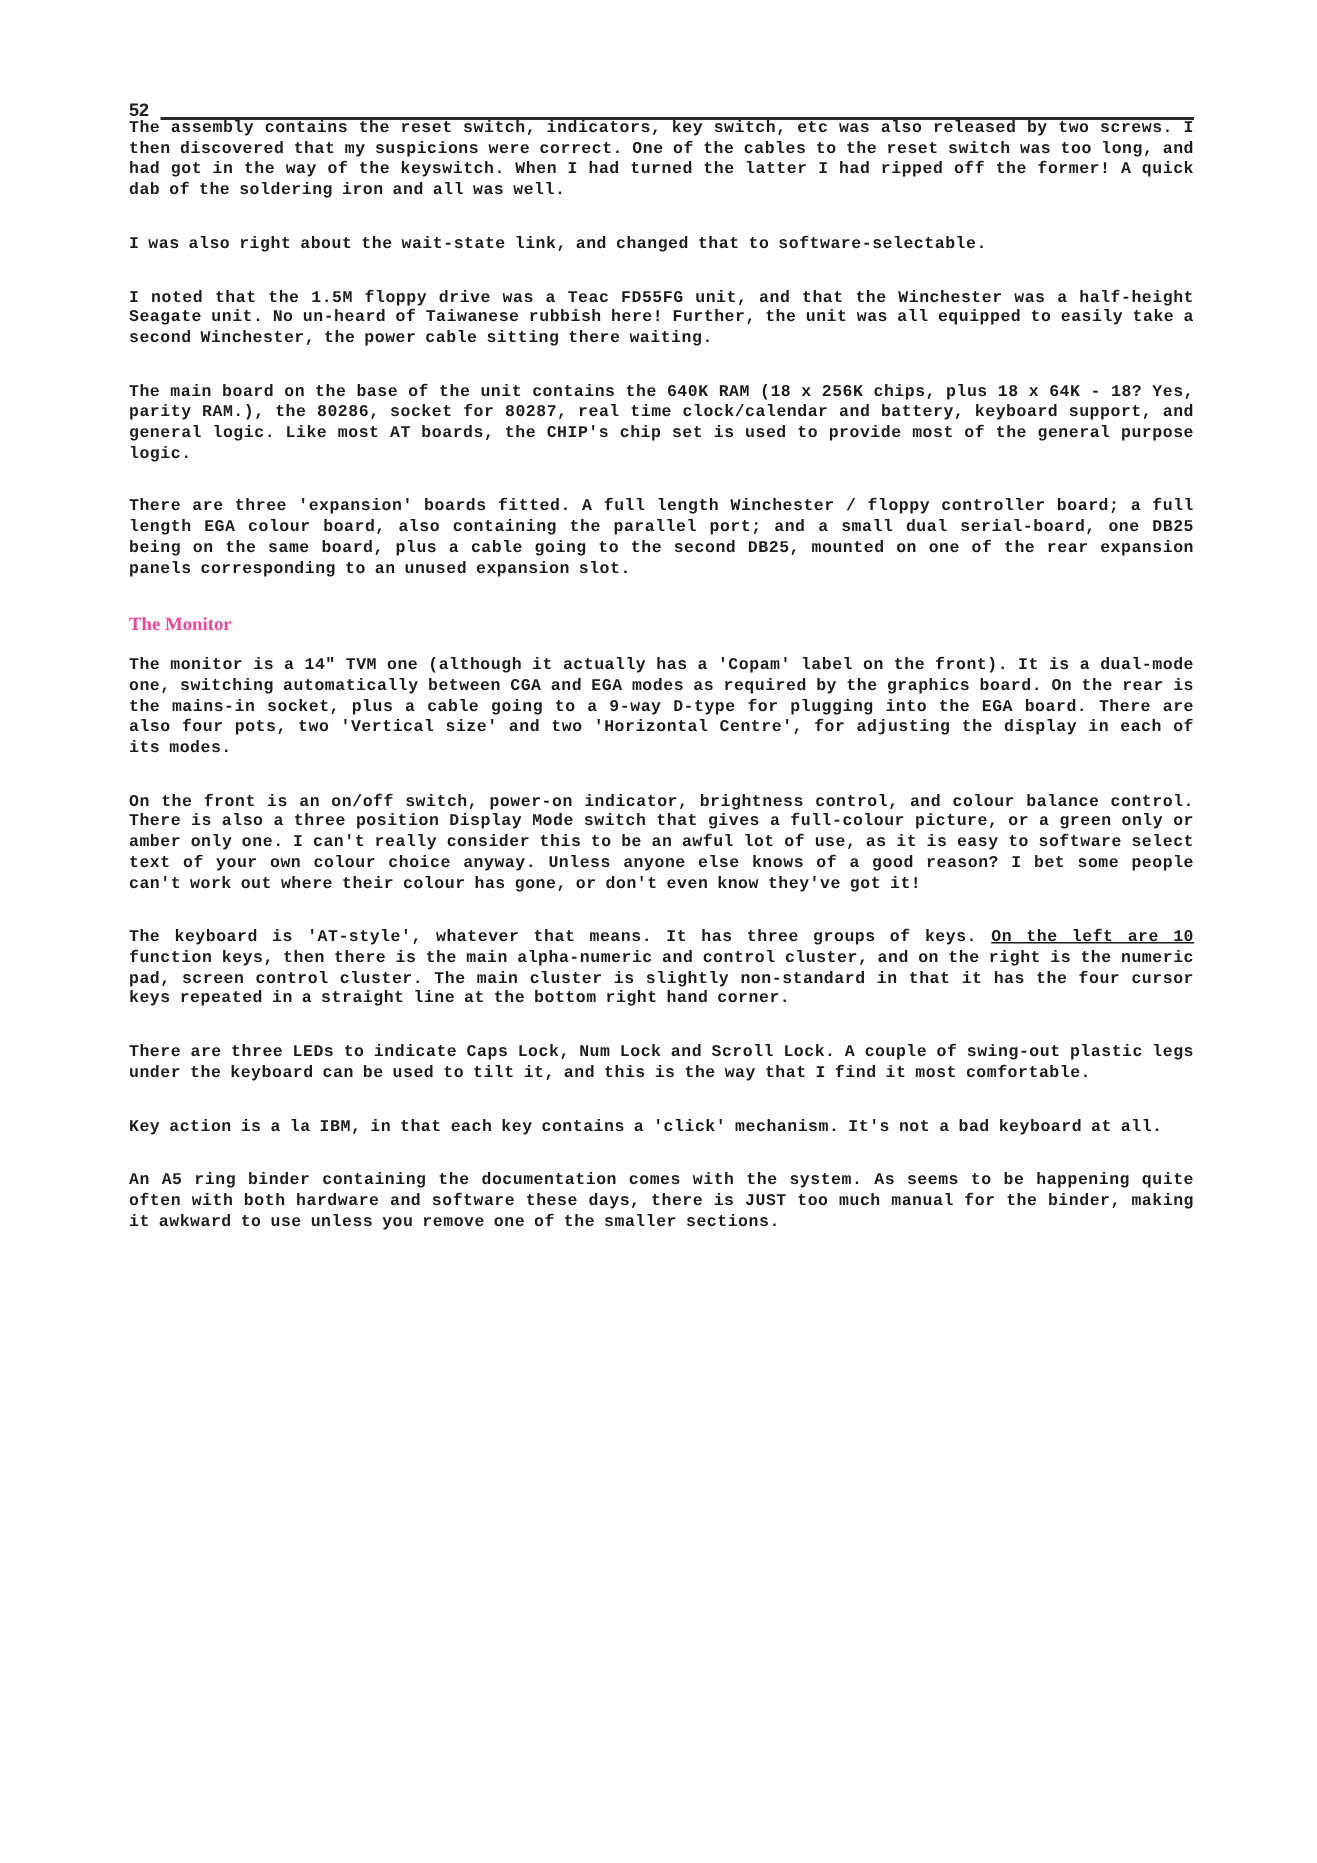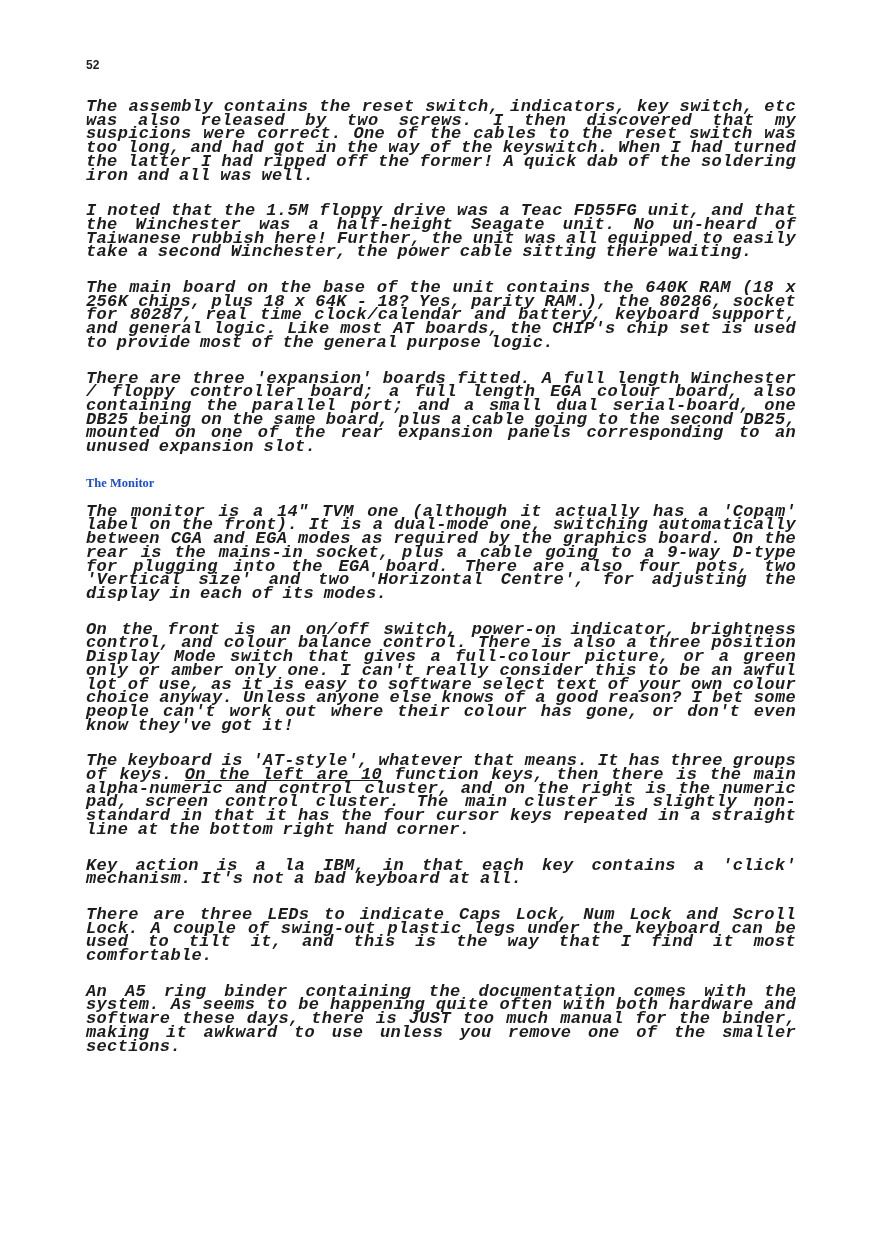--- a/index.html
+++ b/index.html
@@ -16,76 +16,74 @@
     font-family: "Liberation Mono", "DejaVu Sans Mono", monospace;
   }
   .page {
     position: absolute;
     left: 86px;
     top: 58px;
     width: 710px;
   }
   .header {
     display: flex;
-    align-items: flex-start;
+    align-items: flex-end;
     height: 22px;
-    margin-bottom: 20px;
-    flex-direction: column;
   }
   .page-number {
     font-family: "Liberation Sans", "DejaVu Sans", sans-serif;
     font-weight: bold;
     font-size: 12px;
     color: #222;
     margin-right: 8px;
   }
   .rule {
     flex: 1;
     height: 2px;
     background: #2a2a2a;
   }
   .para {
     margin: 0 0 22px 0;
-    font-size: 17px;
+    font-size: 11px;
     line-height: 13.7px;
     font-weight: bold;
     text-align: justify;
     letter-spacing: 0.35px;
     word-spacing: -1px;
     color: #1c1c1c;
-    font-style: italic;
   }
   .heading {
     margin: 0 0 15px 0;
     font-family: "Liberation Serif", "DejaVu Serif", serif;
     font-size: 12.5px;
     line-height: 14px;
     font-weight: bold;
-    color: #1d4ed8;
+    color: #ec4899;
   }
   .u { text-decoration: underline; margin-top: 21px; }
 </style>
 </head>
 <body>
 
 <div class="page">
 
   <div class="header">
     <span class="page-number">52</span>
     <div class="rule"></div>
   </div>
 
   <p class="para">The assembly contains the reset switch, indicators, key switch, etc was also released by two screws.  I then discovered that my suspicions were correct.  One of the cables to the reset switch was too long, and had got in the way of the keyswitch.  When I had turned the latter I had ripped off the former!  A quick dab of the soldering iron and all was well.</p>
+  <p class="para">I was also right about the wait-state link, and changed that to software-selectable.</p>
   <p class="para">I noted that the 1.5M floppy drive was a Teac FD55FG unit, and that the Winchester was a half-height Seagate unit.  No un-heard of Taiwanese rubbish here!  Further, the unit was all equipped to easily take a second Winchester, the power cable sitting there waiting.</p>
   <p class="para">The main board on the base of the unit contains the 640K RAM (18 x 256K chips, plus 18 x 64K - 18? Yes, parity RAM.), the 80286, socket for 80287, real time clock/calendar and battery, keyboard support, and general logic.  Like most AT boards, the CHIP's chip set is used to provide most of the general purpose logic.</p>
   <p class="para">There are three 'expansion' boards fitted.  A full length Winchester / floppy controller board; a full length EGA colour board, also containing the parallel port; and a small dual serial-board, one DB25 being on the same board, plus a cable going to the second DB25, mounted on one of the rear expansion panels corresponding to an unused expansion slot.</p>
 
   <h3 class="heading">The Monitor</h3>
   <p class="para">The monitor is a 14" TVM one (although it actually has a 'Copam' label on the front).  It is a dual-mode one, switching automatically between CGA and EGA modes as required by the graphics board.  On the rear is the mains-in socket, plus a cable going to a 9-way D-type for plugging into the EGA board.  There are also four pots, two 'Vertical size' and two 'Horizontal Centre', for adjusting the display in each of its modes.</p>
   <p class="para">On the front is an on/off switch, power-on indicator, brightness control, and colour balance control.  There is also a three position Display Mode switch that gives a full-colour picture, or a green only or amber only one.  I can't really consider this to be an awful lot of use, as it is easy to software select text of your own colour choice anyway.  Unless anyone else knows of a good reason?  I bet some people can't work out where their colour has gone, or don't even know they've got it!</p>
 
   <p class="para"><span>The keyboard is 'AT-style', whatever that means.  It has three groups of keys.</span> <span class="u">On the left are 10</span><span> function keys, then there is the main alpha-numeric and control cluster, and on the right is the numeric pad, screen control cluster. The main cluster is slightly non-standard in that it has the four cursor keys repeated in a straight line at the bottom right hand corner.</span></p>
+  <p class="para">There are three LEDs to indicate Caps Lock, Num Lock and Scroll Lock.  A couple of swing-out plastic legs under the keyboard can be used to tilt it, and this is the way that I find it most comfortable.</p>
   <p class="para">Key action is a la IBM, in that each key contains a 'click' mechanism.  It's not a bad keyboard at all.</p>
-  <p class="para">There are three LEDs to indicate Caps Lock, Num Lock and Scroll Lock.  A couple of swing-out plastic legs under the keyboard can be used to tilt it, and this is the way that I find it most comfortable.</p>
 
   <p class="para">An A5 ring binder containing the documentation comes with the system.  As seems to be happening quite often with both hardware and software these days, there is JUST too much manual for the binder, making it awkward to use unless you remove one of the smaller sections.</p>
 
 </div>
 
 </body></html>

